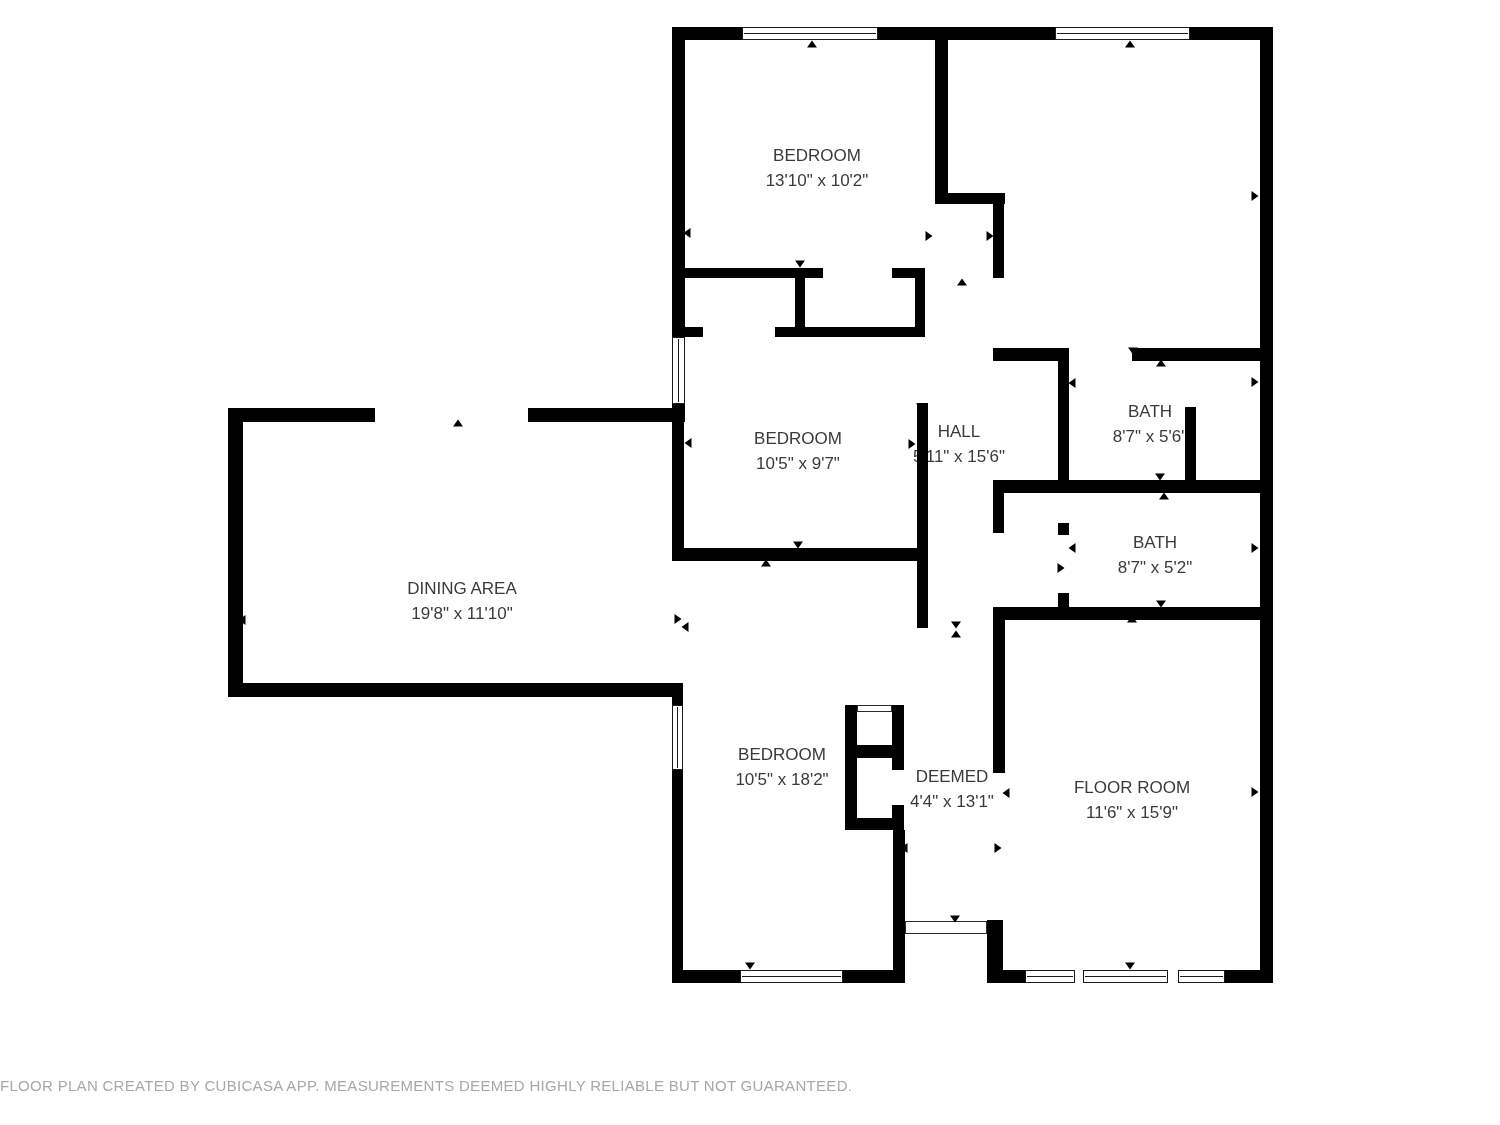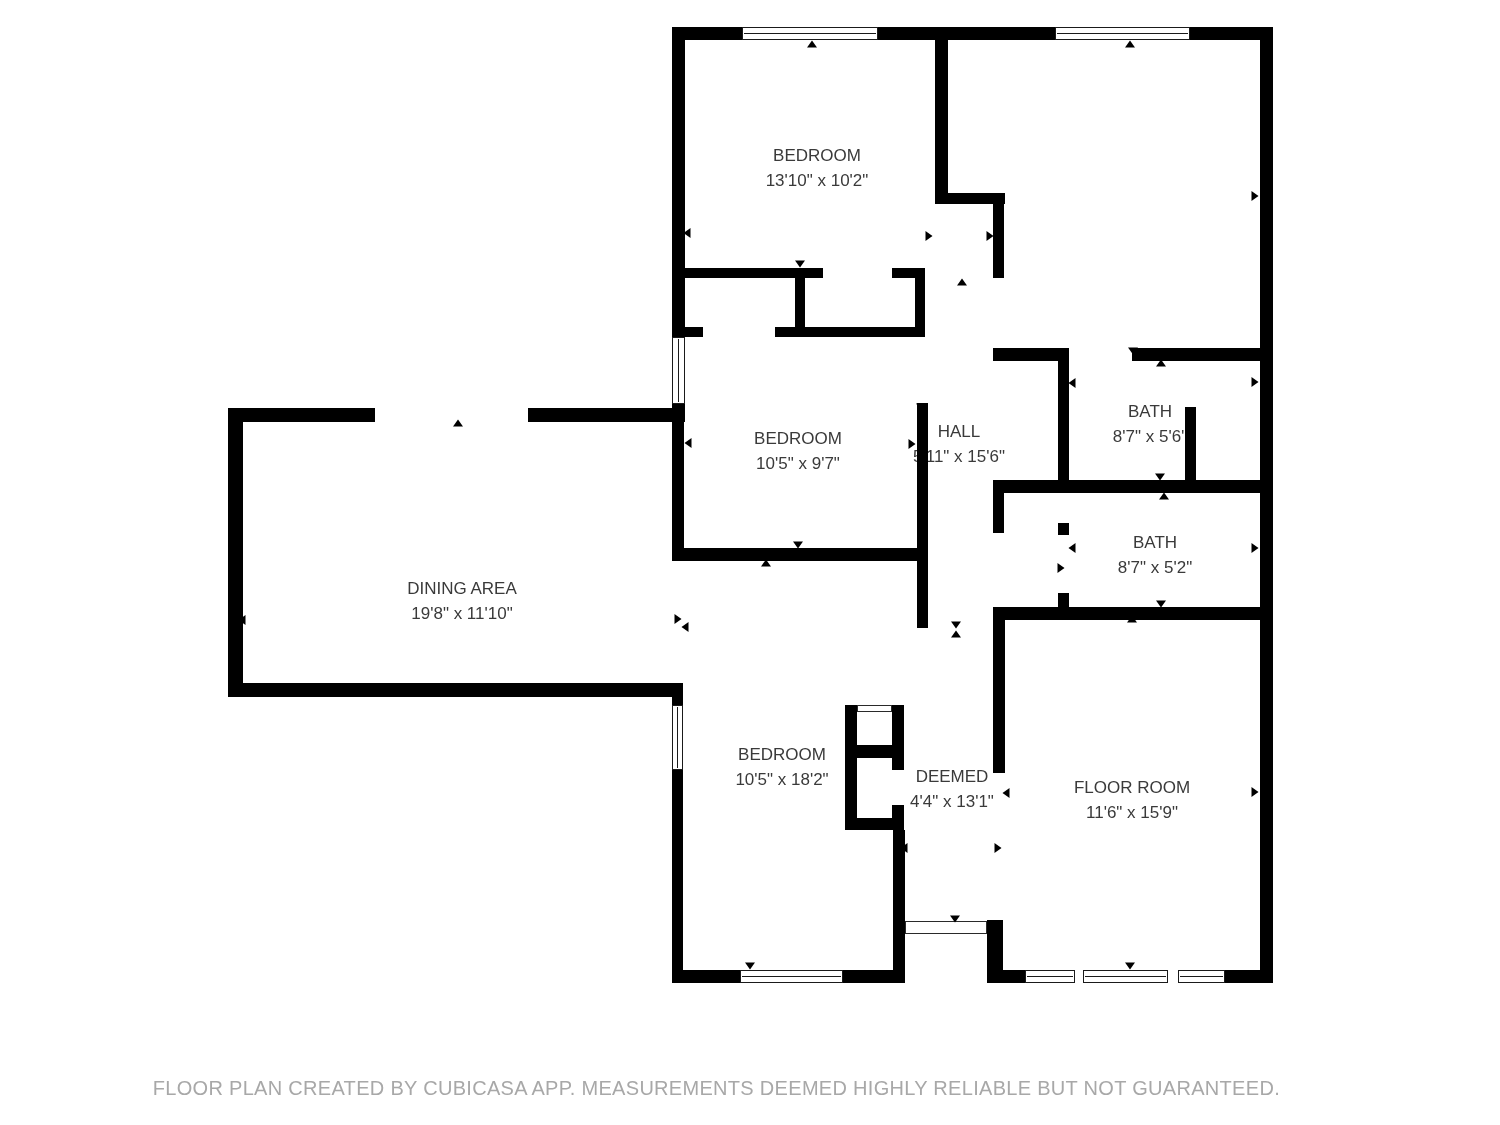--- a/index.html
+++ b/index.html
@@ -36,23 +36,23 @@
   .r3{left:959px;top:444px;}
   .r4{left:1150px;top:424px;}
   .r5{left:1155px;top:555px;}
   .r6{left:462px;top:557px;margin-top:44px;}
   .r7{left:782px;top:767px;}
   .r8{left:952px;top:789px;}
   .r9{left:1132px;top:800px;}
   .footer{
     position:absolute;
     left:0;right:0;top:1077px;
-    text-align:right;
+    text-align:left;
     color:#a8a8a8;
-    font-size:20px;
+    font-size:15px;
     letter-spacing:0.3px;
   }
 </style>
 </head>
 <body>
 
 <div class="canvas" id="fp">
 
   <div class="room-label r0">
     <div>BEDROOM</div>

